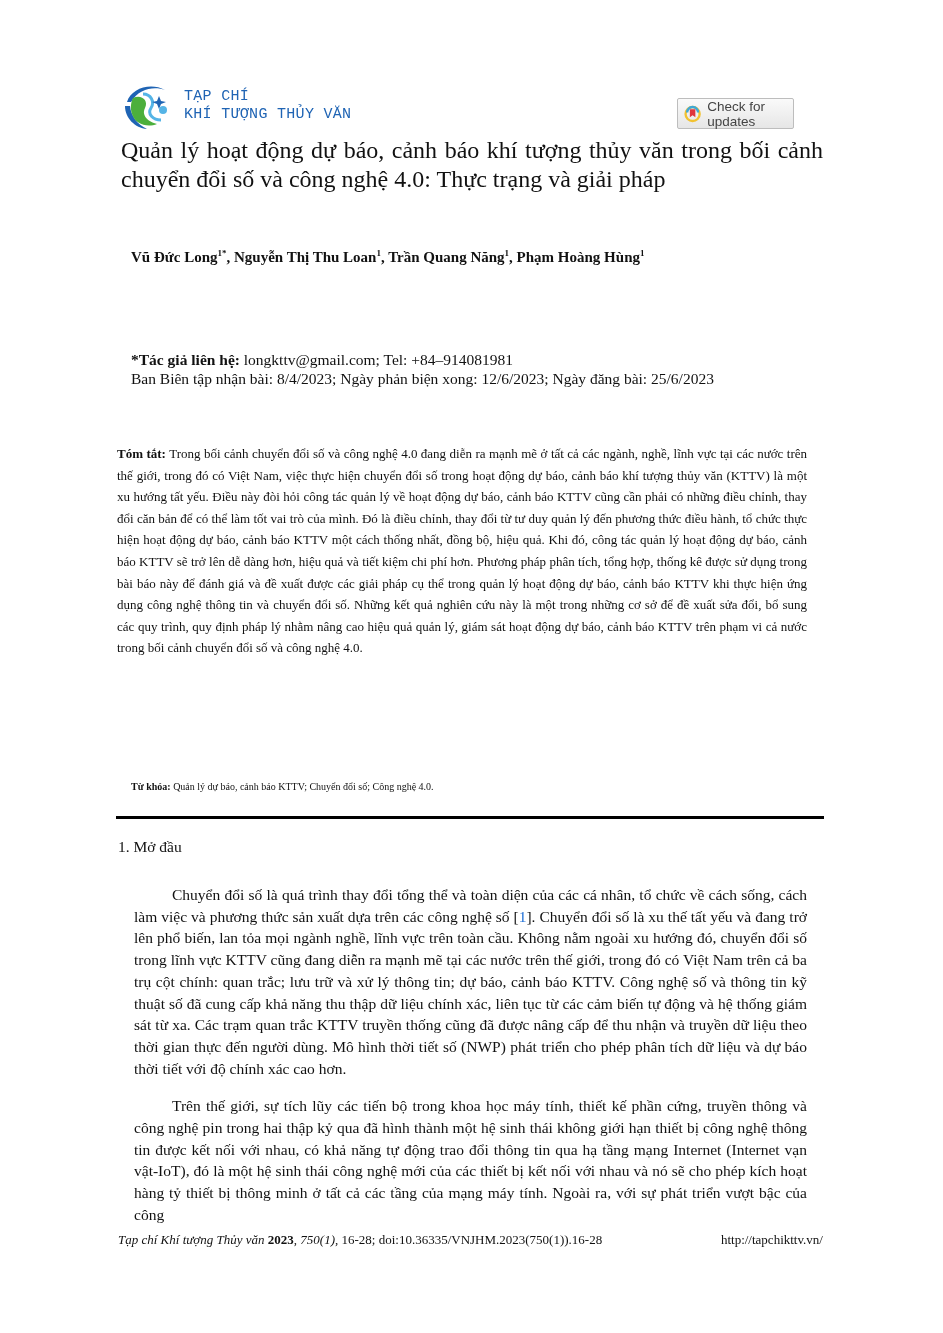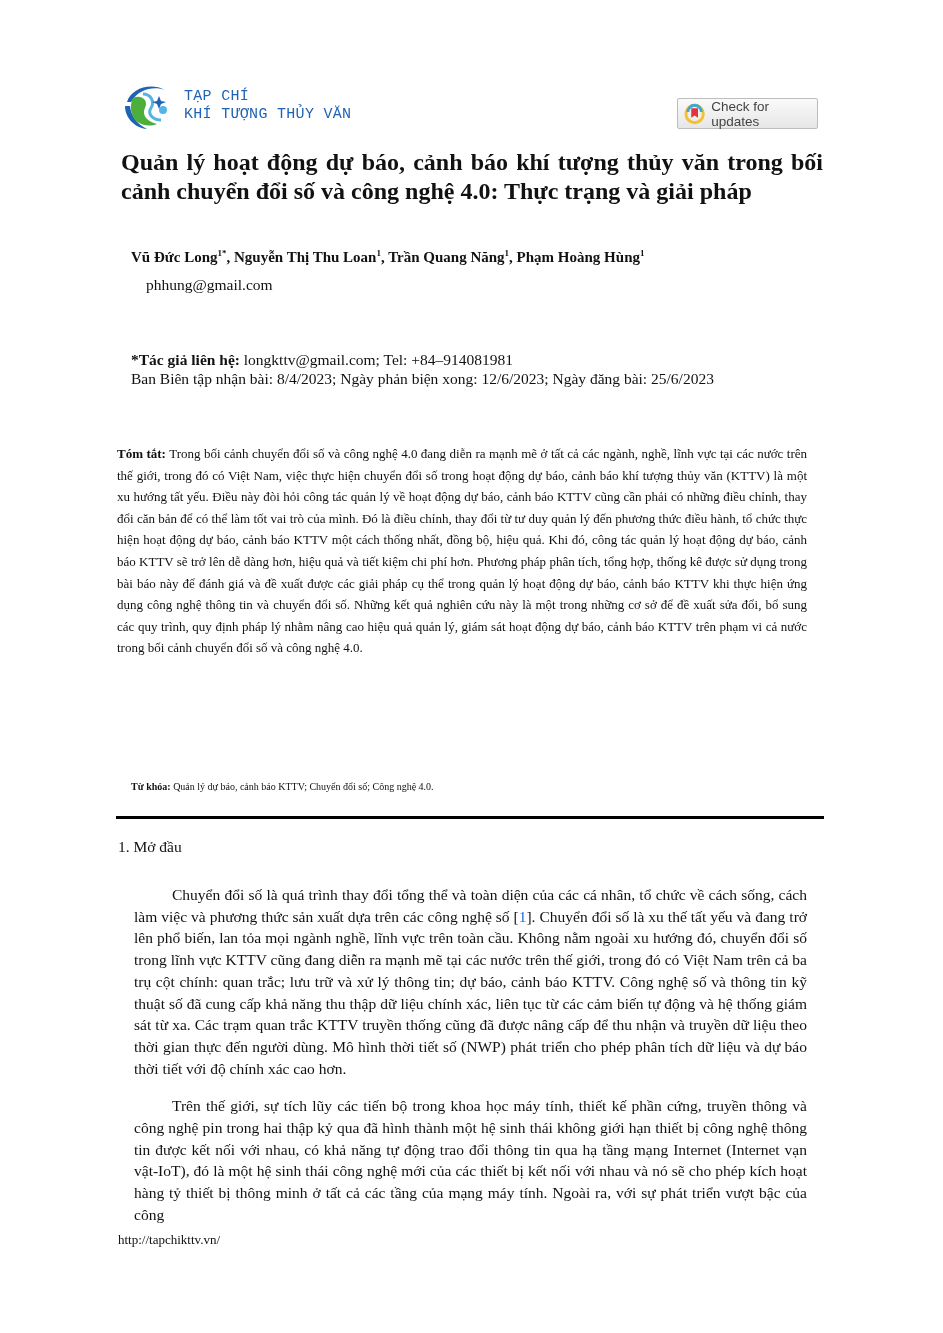--- a/index.html
+++ b/index.html
@@ -8,28 +8,28 @@
   .abs { position:absolute; }
 
   
   .logo { left:121px; top:80px; width:250px; height:52px; }
   .logo-mark { position:absolute; left:0; top:0; width:52px; height:52px; }
   .logo-text { position:absolute; left:63px; top:8px; color:#1f64b4;
                font-family:Liberation Mono, monospace; font-size:15px; line-height:18px;
                letter-spacing:0.3px; }
 
   
-  .cfu { left:677px; top:98px; width:141px; height:31px; border:1px solid #bdbdbd;
+  .cfu { left:677px; top:98px; width:117px; height:31px; border:1px solid #bdbdbd;
          border-radius:2px; background:linear-gradient(#fafafa,#e6e6e6);
          box-sizing:border-box; display:flex; align-items:center; }
   .cfu-icon { width:22px; height:22px; margin-left:6px; margin-right:6px; }
   .cfu-label { font-family:"Liberation Sans", sans-serif; font-size:13.5px; color:#444; }
 
   
-  .title { left:121px; top:148px; width:702px; font-size:24px; font-weight:bold;
+  .title { left:121px; top:136px; width:702px; font-size:24px; font-weight:normal;
            line-height:29px; text-align:justify; text-align-last:left; }
 
   .authors { left:131px; top:243px; width:700px; font-size:15px; font-weight:bold; line-height:20px; }
   .authors sup { font-size:9px; }
   .affil { left:131px; top:273px; width:700px; font-size:15.5px; line-height:23px; }
   .affil sup { font-size:9px; }
   .affil .indent { padding-left:15px; display:block; }
 
   .contact { left:131px; top:349px; width:700px; font-size:15.5px; line-height:22px; }
   .dates { left:131px; top:368px; width:690px; font-size:15.5px; line-height:22px;
@@ -83,21 +83,20 @@
 <div class="abs title">Quản lý hoạt động dự báo, cảnh báo khí tượng thủy văn trong bối cảnh chuyển đổi số và công nghệ 4.0: Thực trạng và giải pháp</div>
 
 <div class="abs authors">
   <span>Vũ Đức Long</span><sup>1*</sup>,
   <span>Nguyễn Thị Thu Loan</span><sup>1</sup>,
   <span>Trần Quang Năng</span><sup>1</sup>,
   <span>Phạm Hoàng Hùng</span><sup>1</sup>
 </div>
 
 <div class="abs affil">
-  <span class="indent">phhung@gmail.com</span>
 </div>
 
 <div class="abs contact">
   <b>*Tác giả liên hệ:</b>
   <span>longkttv@gmail.com; Tel: +84–914081981</span>
 </div>
 
 <div class="abs dates">Ban Biên tập nhận bài: 8/4/2023; Ngày phản biện xong: 12/6/2023; Ngày đăng bài: 25/6/2023</div>
 
 <div class="abs abstract">
@@ -113,14 +112,15 @@
 <div class="abs rule"></div>
 
 <div class="abs section-head">1. Mở đầu</div>
 
 <div class="abs body-text">
   <p><span>Chuyển đổi số là quá trình thay đổi tổng thể và toàn diện của các cá nhân, tổ chức về cách sống, cách làm việc và phương thức sản xuất dựa trên các công nghệ số [</span><a class="ref-link">1</a><span>]. Chuyển đổi số là xu thế tất yếu và đang trở lên phổ biến, lan tỏa mọi ngành nghề, lĩnh vực trên toàn cầu. Không nằm ngoài xu hướng đó, chuyển đổi số trong lĩnh vực KTTV cũng đang diễn ra mạnh mẽ tại các nước trên thế giới, trong đó có Việt Nam trên cả ba trụ cột chính: quan trắc; lưu trữ và xử lý thông tin; dự báo, cảnh báo KTTV. Công nghệ số và thông tin kỹ thuật số đã cung cấp khả năng thu thập dữ liệu chính xác, liên tục từ các cảm biến tự động và hệ thống giám sát từ xa. Các trạm quan trắc KTTV truyền thống cũng đã được nâng cấp để thu nhận và truyền dữ liệu theo thời gian thực đến người dùng. Mô hình thời tiết số (NWP) phát triển cho phép phân tích dữ liệu và dự báo thời tiết với độ chính xác cao hơn.</span></p>
   <p>Trên thế giới, sự tích lũy các tiến bộ trong khoa học máy tính, thiết kế phần cứng, truyền thông và công nghệ pin trong hai thập kỷ qua đã hình thành một hệ sinh thái không giới hạn thiết bị công nghệ thông tin được kết nối với nhau, có khả năng tự động trao đổi thông tin qua hạ tầng mạng Internet (Internet vạn vật-IoT), đó là một hệ sinh thái công nghệ mới của các thiết bị kết nối với nhau và nó sẽ cho phép kích hoạt hàng tỷ thiết bị thông minh ở tất cả các tầng của mạng máy tính. Ngoài ra, với sự phát triển vượt bậc của công</p>
 </div>
 
 <div class="abs footer">
+  <span><i>Tạp chí Khí tượng Thủy văn</i> <b>2023</b>, <i>750(1)</i><span>, 16-28; doi:10.36335/VNJHM.2023(750(1)).16-28</span></span>
   <span>http://tapchikttv.vn/</span>
 </div>
 
 </body></html>

